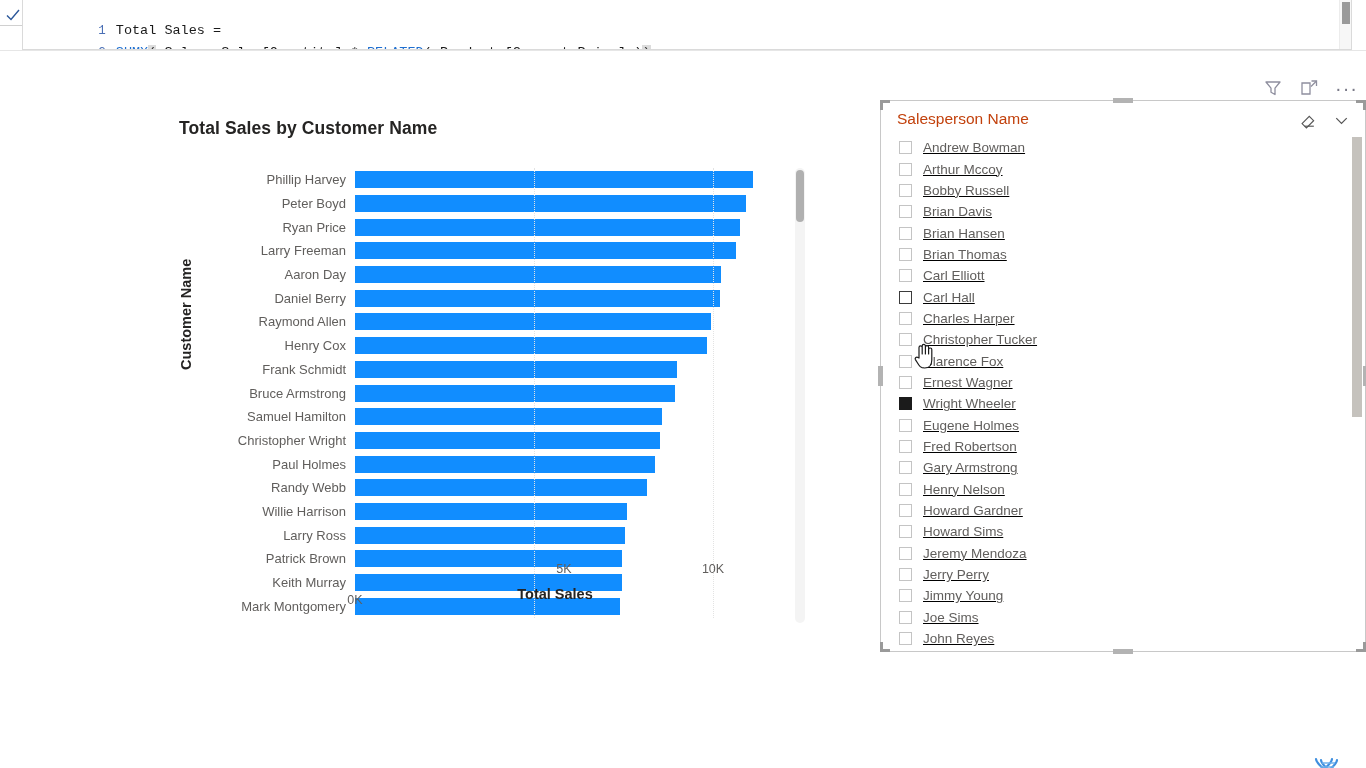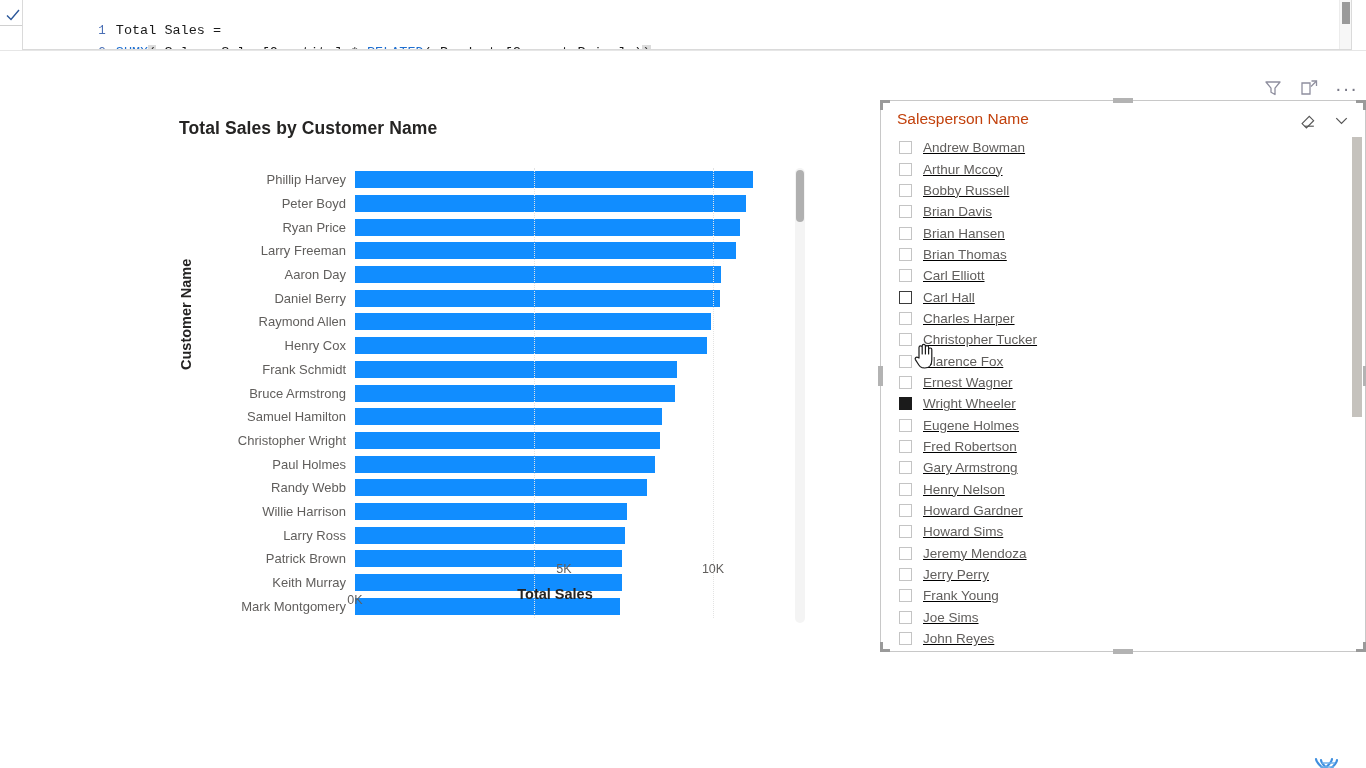--- a/index.html
+++ b/index.html
@@ -449,21 +449,21 @@
           <div class="slicer-item">
             <div class="cbx"></div>
             <span class="lbl">Jeremy Mendoza</span>
           </div>
           <div class="slicer-item">
             <div class="cbx"></div>
             <span class="lbl">Jerry Perry</span>
           </div>
           <div class="slicer-item">
             <div class="cbx"></div>
-            <span class="lbl">Frank Young</span>
+            <span class="lbl">Jimmy Young</span>
           </div>
           <div class="slicer-item">
             <div class="cbx"></div>
             <span class="lbl">Joe Sims</span>
           </div>
           <div class="slicer-item">
             <div class="cbx"></div>
             <span class="lbl">John Reyes</span>
           </div>
         </div>

